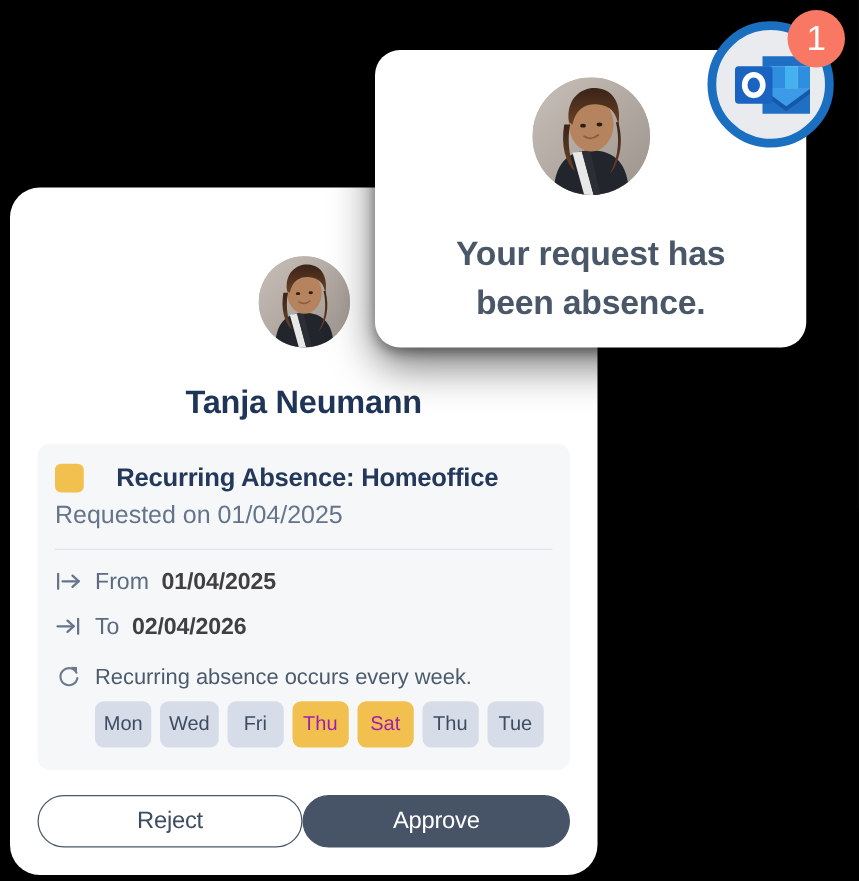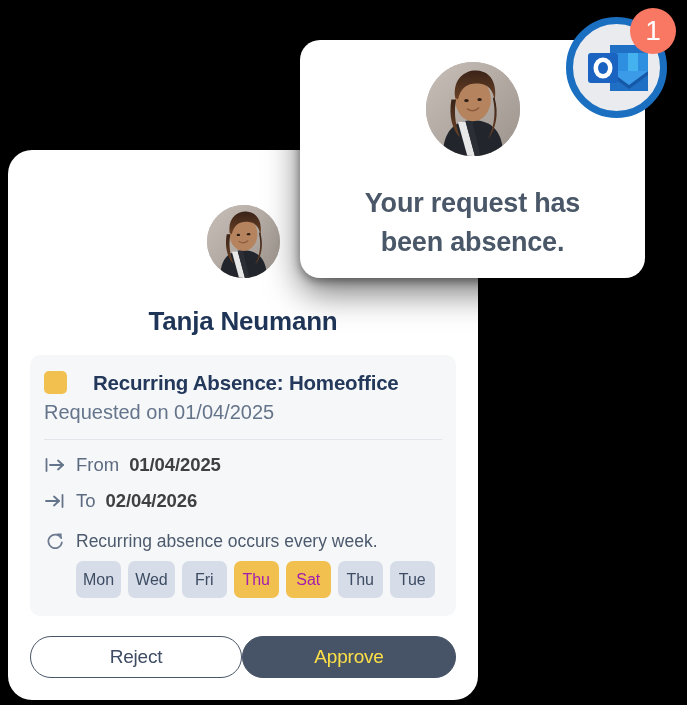--- a/index.html
+++ b/index.html
@@ -257,21 +257,21 @@
   .btn-reject {
     flex: 0 0 212px;
     background: #ffffff;
     border: 1.6px solid #4A5768;
     color: #3D4C63;
   }
   .btn-approve {
     flex: 1 1 auto;
     background: #475366;
     border: 1.6px solid #475366;
-    color: #fde047;
+    color: #ffffff;
   }
 
   
   .portrait { position: absolute; inset: 0; }
 </style>
 </head>
 <body>
 
 <div id="stage">
 

